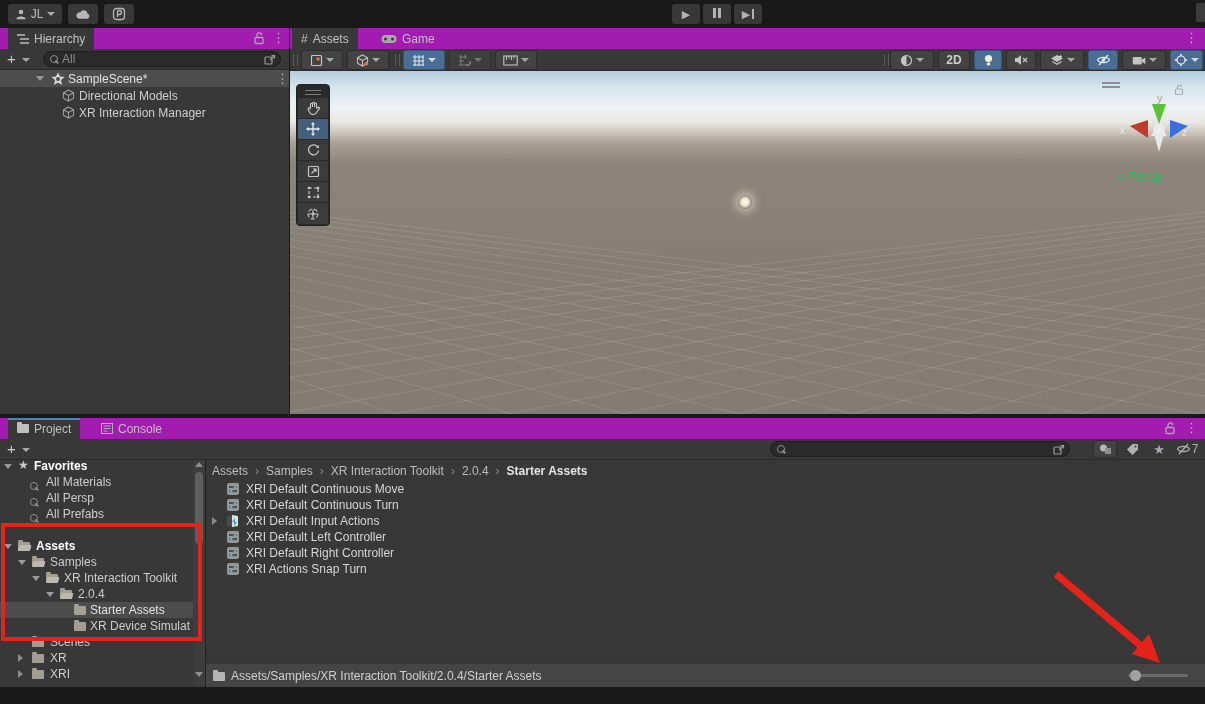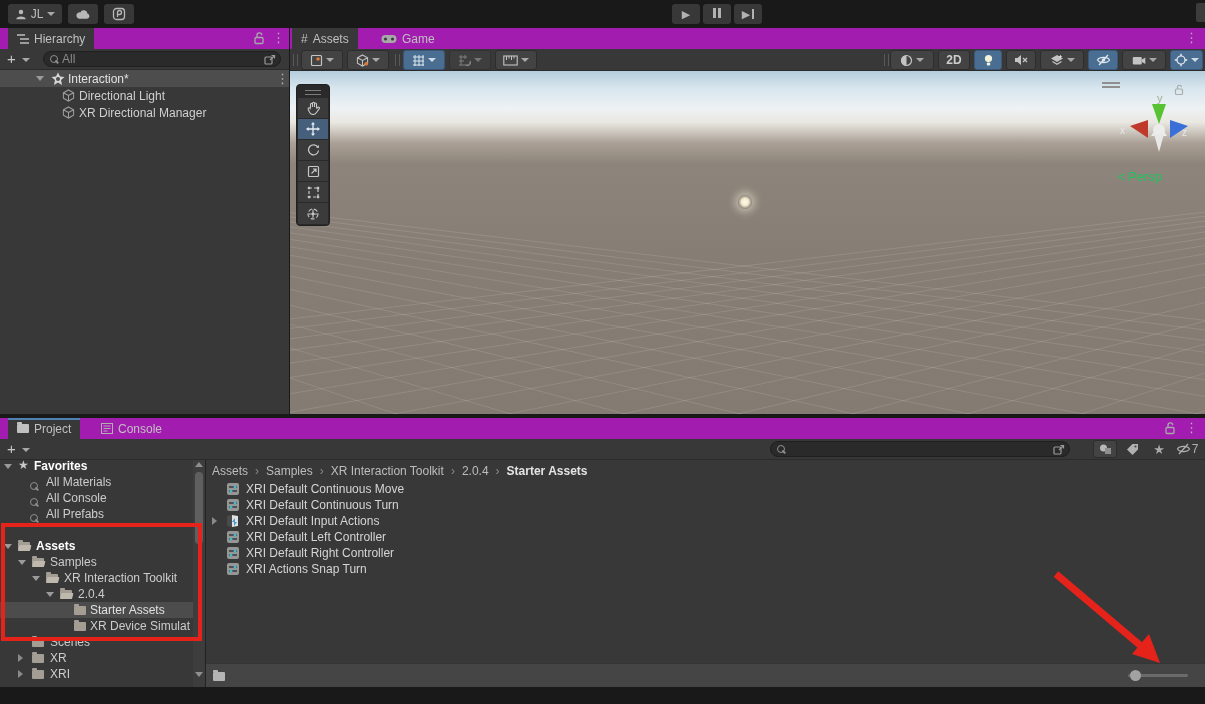--- a/index.html
+++ b/index.html
@@ -123,34 +123,34 @@
       </svg>
   </div>
 </div>
 <div class="abs" style="left:0;top:70px;width:289px;height:344px;background:#383838">
   <div class="hrow sel" style="top:0">
     <span class="arr-d abs" style="left:36px;top:6px"></span>
     <svg class="abs" width="14" height="14" viewBox="0 0 14 14" style="left:51px;top:2px">
         <path d="M7,0.5 L9,4.5 L13.5,5 L10,8 L11,13 L7,10.6 L3,13 L4,8 L0.5,5 L5,4.5 Z" fill="#d8d8d8"></path>
         <circle cx="7" cy="7" r="2" fill="#4d4d4d"></circle>
       </svg>
-    <span class="abs" style="left:68px;color:#e2e2e2">Interaction*</span>
+    <span class="abs" style="left:68px;color:#e2e2e2">SampleScene*</span>
     <span class="kebab abs" style="left:276px">⋮</span>
   </div>
   <div class="hrow" style="top:17px">
     <svg class="abs" width="13" height="13" viewBox="0 0 14 14" style="left:62px;top:2px">
         <path d="M7,1 L12.5,4 V10 L7,13 L1.5,10 V4 Z M1.5,4 L7,7 L12.5,4 M7,7 V13" fill="none" stroke="#9f9f9f" stroke-width="1.1"></path>
       </svg>
-    <span class="abs" style="left:79px">Directional Light</span>
+    <span class="abs" style="left:79px">Directional Models</span>
   </div>
   <div class="hrow" style="top:34px">
     <svg class="abs" width="13" height="13" viewBox="0 0 14 14" style="left:62px;top:2px">
         <path d="M7,1 L12.5,4 V10 L7,13 L1.5,10 V4 Z M1.5,4 L7,7 L12.5,4 M7,7 V13" fill="none" stroke="#9f9f9f" stroke-width="1.1"></path>
       </svg>
-    <span class="abs" style="left:79px">XR Directional Manager</span>
+    <span class="abs" style="left:79px">XR Interaction Manager</span>
   </div>
 </div>
 
 <div class="tabbar" style="left:290px;top:28px;width:915px;height:21px">
   <div class="tab active" style="left:2px">
     <span style="color:#bdbdbd">#</span>
     <span>Assets</span>
   </div>
   <div class="tab" style="left:82px">
     <svg width="16" height="10" viewBox="0 0 16 10">
@@ -421,21 +421,21 @@
     <span class="arr-d abs" style="left:4px;top:6px"></span>
     <span class="abs" style="left:18px;top:0;color:#c8c8c8">★</span>
     <span class="lbl bold" style="left:34px">Favorites</span>
   </div>
   <div class="trow" style="top:14px">
     <span class="mag abs" style="left:30px;top:4px"></span>
     <span class="lbl" style="left:46px">All Materials</span>
   </div>
   <div class="trow" style="top:30px">
     <span class="mag abs" style="left:30px;top:4px"></span>
-    <span class="lbl" style="left:46px">All Console</span>
+    <span class="lbl" style="left:46px">All Persp</span>
   </div>
   <div class="trow" style="top:46px">
     <span class="mag abs" style="left:30px;top:4px"></span>
     <span class="lbl" style="left:46px">All Prefabs</span>
   </div>
   <div class="trow" style="top:78px">
     <span class="arr-d abs" style="left:4px;top:6px"></span>
     <span class="fold open abs" style="left:18px;top:4px"></span>
     <span class="lbl bold" style="left:36px">Assets</span>
   </div>
@@ -550,20 +550,21 @@
       <rect x="1" y="1" width="12" height="12" rx="2" fill="#969696"></rect>
       <path d="M3,5 h8 M3,9 h8" stroke="#3a3a3a" stroke-width="1.4"></path>
       <circle cx="9" cy="5" r="1.5" fill="#49b6cf"></circle>
       <circle cx="5" cy="9" r="1.5" fill="#49b6cf"></circle>
     </svg>
   <span class="abs" style="left:40px">XRI Actions Snap Turn</span>
 </div>
 
 <div class="abs" style="left:206px;top:663px;width:999px;height:24px;background:#454545;border-top:1px solid #353535;display:flex;align-items:center">
   <span class="fold abs" style="left:7px;top:8px;background:#b5b5b5"></span>
+  <span class="abs" style="left:25px;color:#cfcfcf">Assets/Samples/XR Interaction Toolkit/2.0.4/Starter Assets</span>
   <div class="abs" style="left:922px;top:10px;width:60px;height:3px;background:#6b6b6b;border-radius:2px"></div>
   <div class="abs" style="left:924px;top:6px;width:11px;height:11px;border-radius:50%;background:#a2a2a2"></div>
 </div>
 
 <svg id="annot" width="1205" height="704">
   <rect x="3" y="525" width="197" height="114" fill="none" stroke="#e5231b" stroke-width="4"></rect>
   <line x1="1056" y1="574" x2="1141" y2="646" stroke="#e5231b" stroke-width="7"></line>
   <polygon points="1160,663 1132,654 1149,634" fill="#e5231b"></polygon>
 </svg>
 

